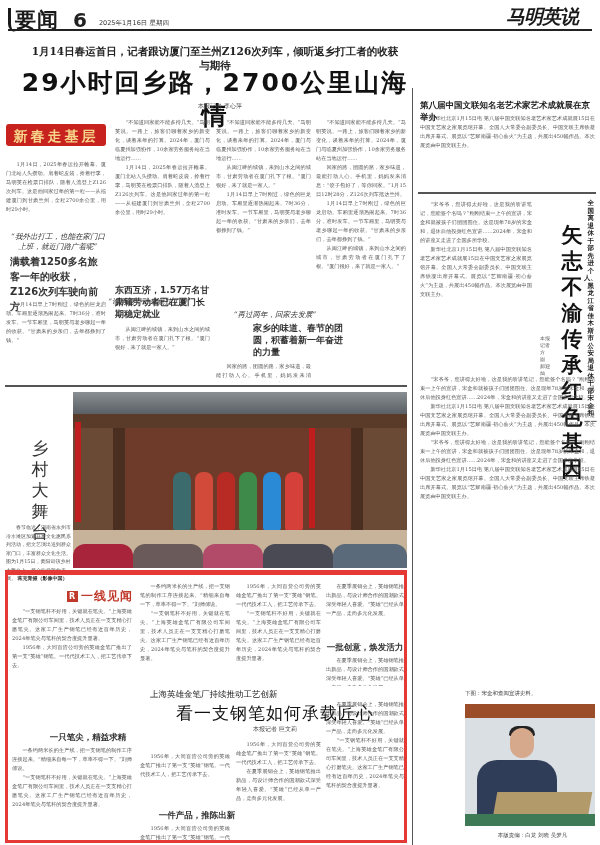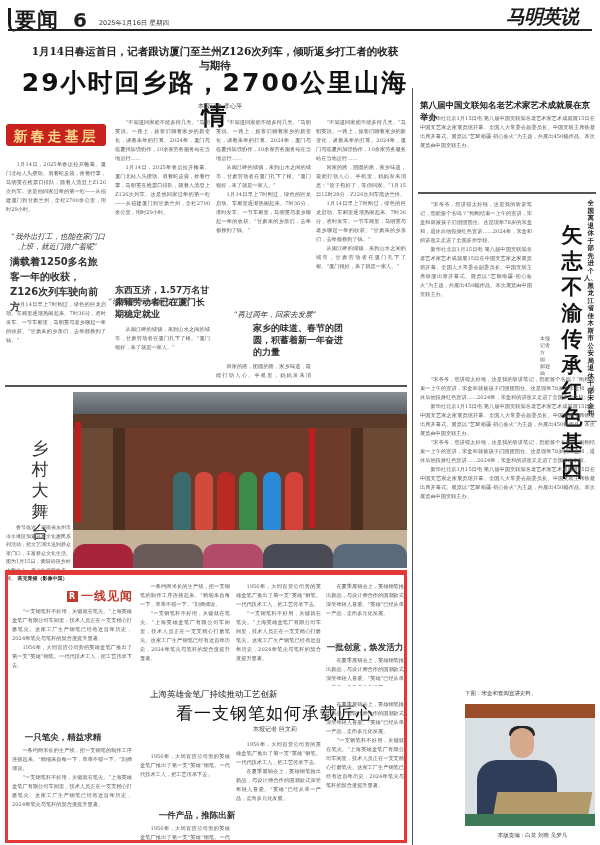--- a/index.html
+++ b/index.html
@@ -204,21 +204,21 @@
 </div>
 <div class="abs pen-sub" style="left:326px; top:642px; width:78px;">一批创意，焕发活力</div>
 <div class="abs col-text" style="left:326px; top:656px; width:78px; height:30px;">
   <p>在夏季展销会上，英雄钢笔推出新品，与设计师合作的国潮款式深受年轻人喜爱。“英雄”已经从单一产品，走向多元化发展。</p>
 </div>
 
 <div class="abs pen-kicker">上海英雄金笔厂持续推动工艺创新</div>
 <div class="abs pen-title">看一支钢笔如何承载匠心</div>
 <div class="abs byline" style="left:230px; top:725px; width:90px;">本报记者 巨文莉</div>
 
-<div class="abs pen-sub" style="left:3px; top:732px; width:120px;">一只笔尖，精益求精</div>
+<div class="abs pen-sub" style="left:28px; top:732px; width:120px;">一只笔尖，精益求精</div>
 <div class="abs col-text" style="left:12px; top:746px; width:120px; height:92px;">
   <p>一条约两米长的生产线，把一支钢笔的制作工序连接起来。“精细来自每一下，草率不得一下。”刘师傅说。</p>
   <p>“一支钢笔杆不好用，关键就在笔尖。”上海英雄金笔厂有限公司车间里，技术人员正在一支支精心打磨笔尖。这家工厂生产钢笔已经有近百年历史，2024年笔尖与笔杆的契合度提升显著。</p>
 </div>
 <div class="abs col-text" style="left:140px; top:752px; width:90px; height:30px;">
   <p>1956年，大同百货公司旁的英雄金笔厂推出了第一支“英雄”钢笔。一代代技术工人，把工艺传承下去。</p>
 </div>
 <div class="abs pen-sub" style="left:152px; top:810px; width:90px;">一件产品，推陈出新</div>
 <div class="abs col-text" style="left:140px; top:824px; width:90px; height:16px;">
   <p>1956年，大同百货公司旁的英雄金笔厂推出了第一支“英雄”钢笔。一代代技术工人，把工艺传承下去。</p>

